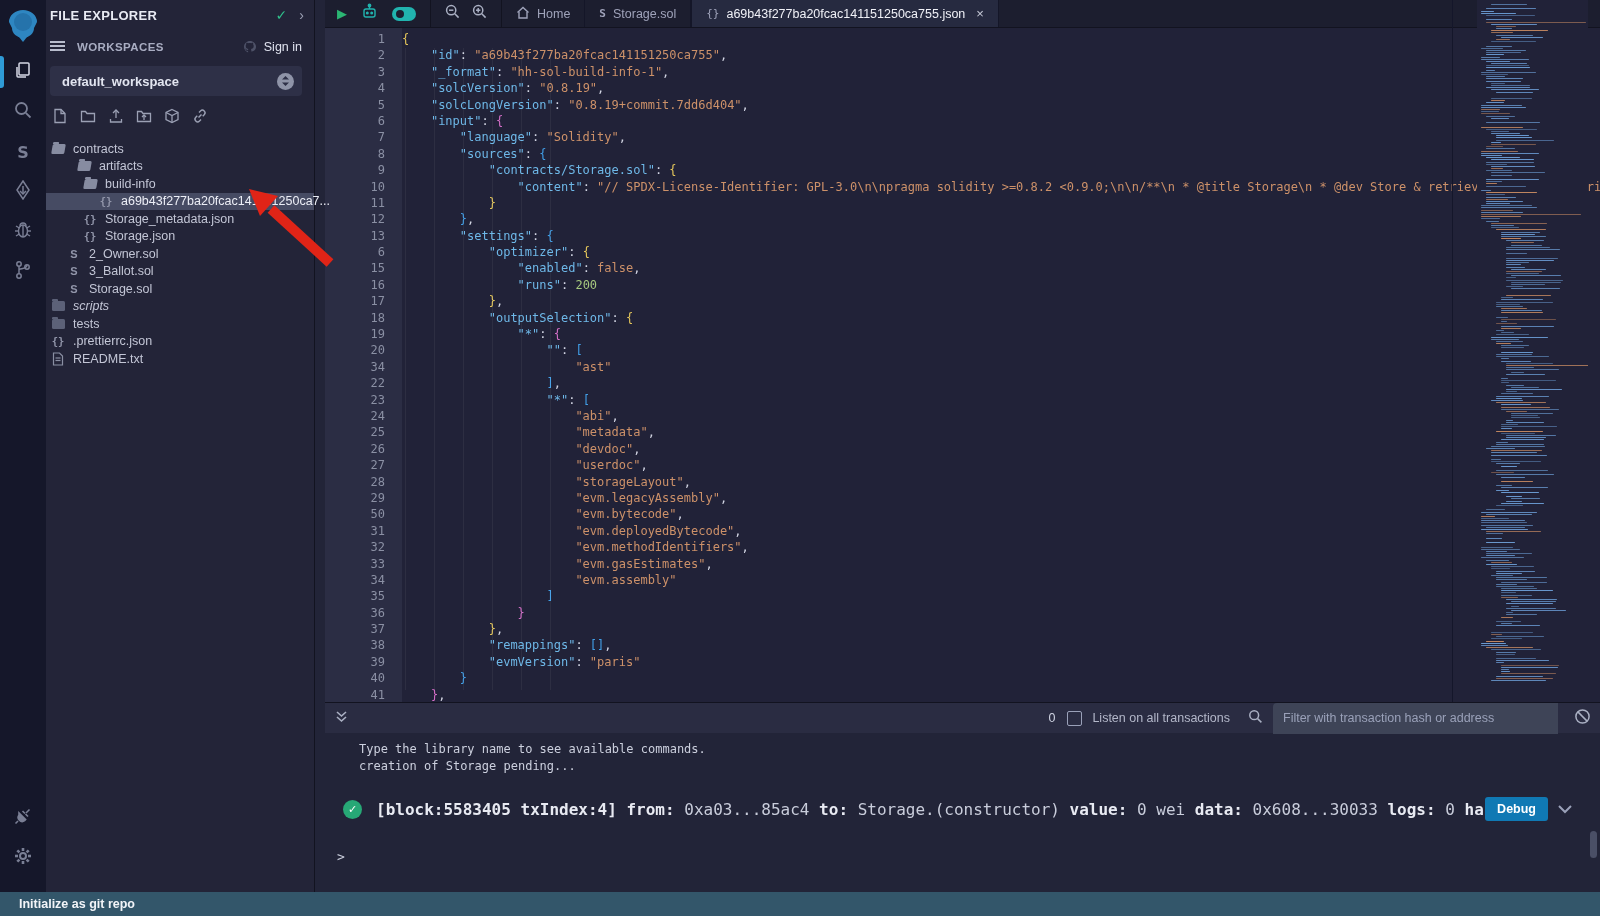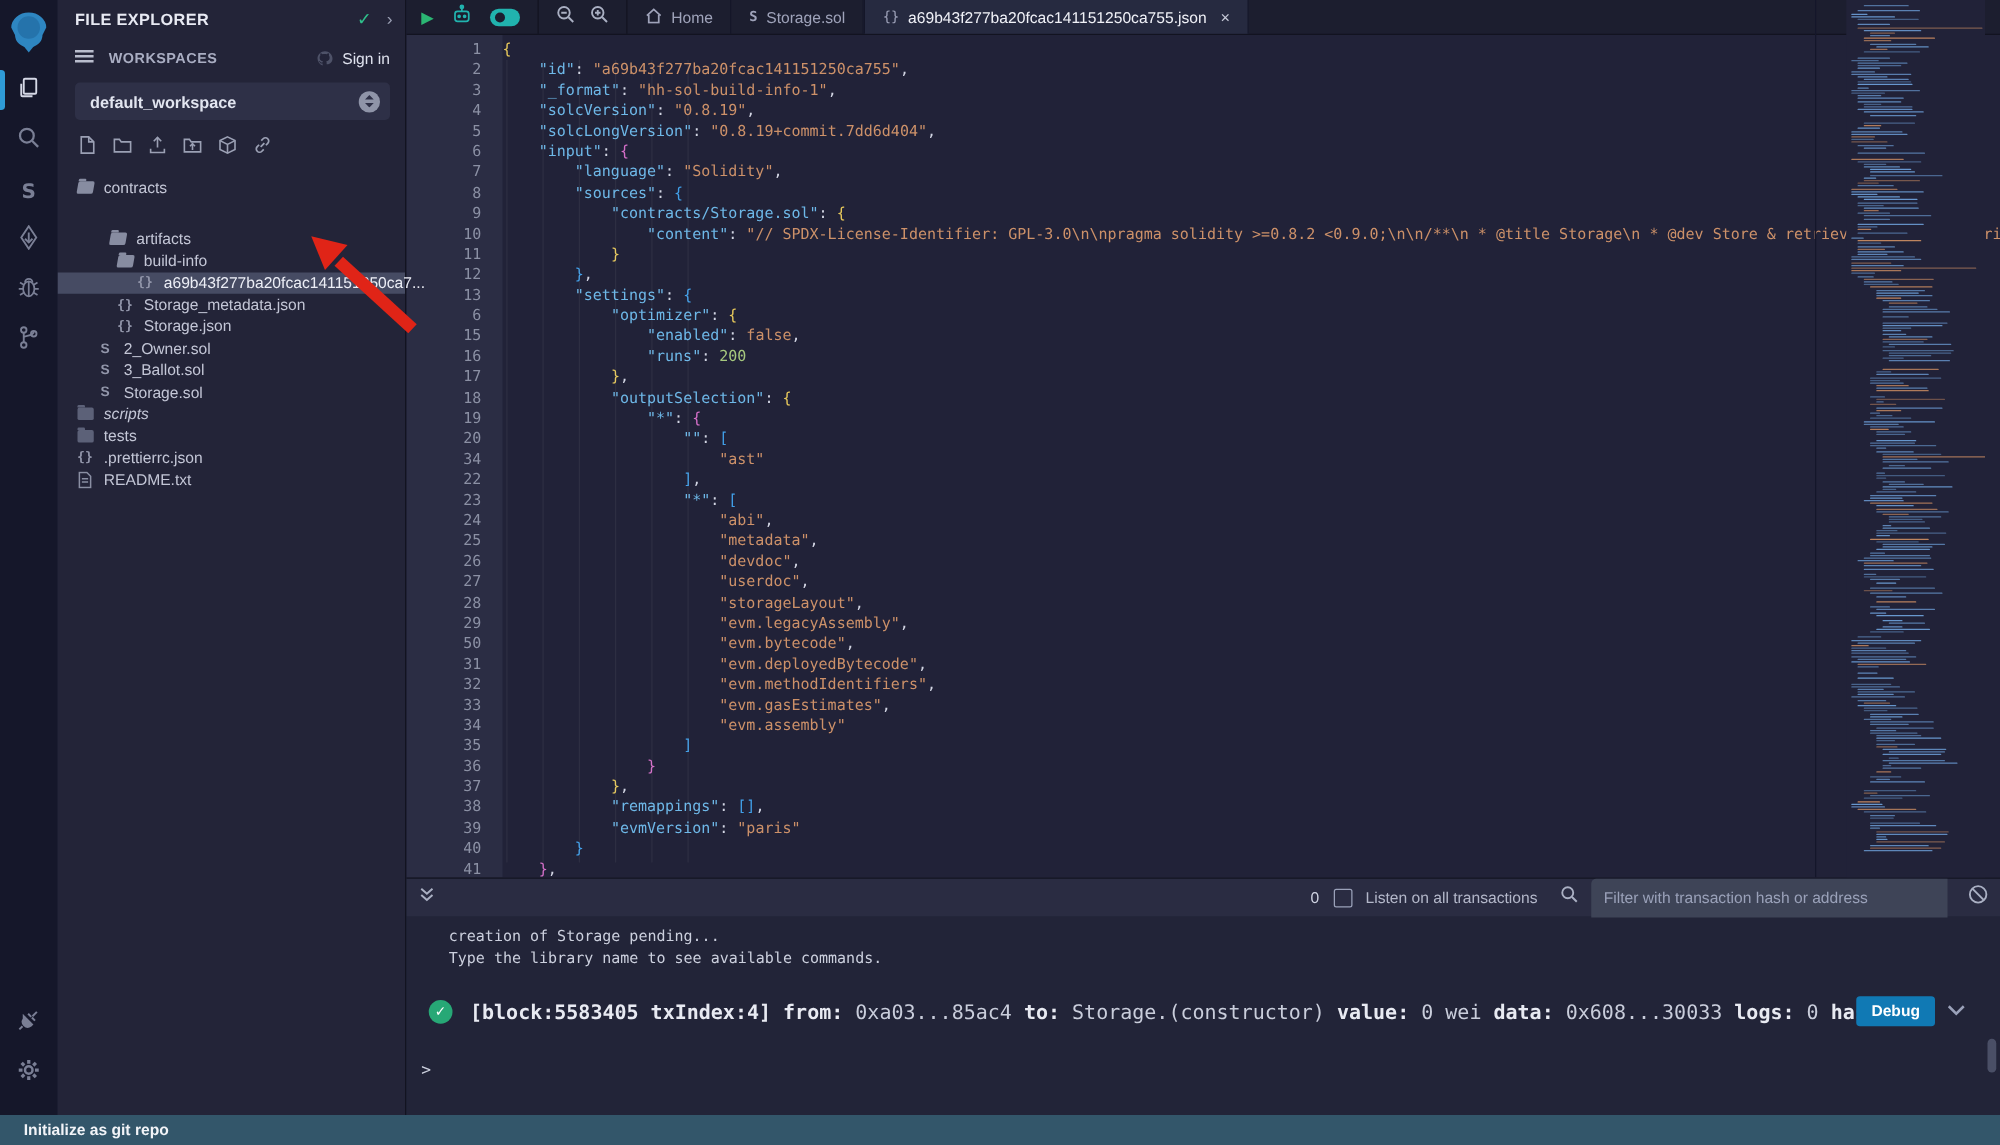--- a/index.html
+++ b/index.html
@@ -12,21 +12,21 @@
   .rail-logo { position:absolute; left:5px; top:8px; width:36px; height:38px; }
   .rail-items { position:absolute; top:52px; left:0; width:46px; }
   .rail-item { position:relative; width:46px; height:40px; display:flex; align-items:center; justify-content:center; color:#7a7f95; }
   .rail-item.active { color:#d6d9e6; }
   .rail-item.active::before { content:""; position:absolute; left:0; top:4px; width:4px; height:32px; background:#2f9bd6; border-radius:0 3px 3px 0; }
   .rail-bottom { position:absolute; bottom:14px; left:0; width:46px; }
   .rail-item svg { width:20px; height:20px; }
   .rail-soltext { font-weight:bold; font-size:16px; font-family:"DejaVu Sans", sans-serif; }
 
   
-  .panel { position:absolute; left:46px; top:0; width:279px; height:892px; background:#232438; border-right:1px solid #121320; z-index:20; }
+  .panel { position:absolute; left:36px; top:0; width:279px; height:892px; background:#232438; border-right:1px solid #121320; z-index:20; }
   .panel-header { display:flex; align-items:center; height:30px; padding:0 10px 0 14px; }
   .panel-title { color:#e8eaf3; font-size:13px; font-weight:bold; letter-spacing:.3px; flex:1; }
   .hdr-check { color:#2fbf8b; font-size:14px; margin-right:12px; }
   .hdr-chev { color:#9ba0b4; font-size:14px; }
   .ws-row { display:flex; align-items:center; height:26px; padding:0 12px 0 14px; margin-top:4px; }
   .ws-burger { color:#b9bdcd; margin-right:12px; }
   .ws-label { color:#a9adc2; font-size:11.5px; font-weight:bold; letter-spacing:.4px; flex:1; }
   .signin { display:flex; align-items:center; gap:6px; color:#dfe2ee; font-size:12.5px; }
   .ws-select { display:flex; align-items:center; margin:6px 12px 0 14px; height:30px; background:#2e3047; border-radius:4px; padding:0 8px 0 12px; }
   .ws-select-text { flex:1; color:#e2e5f0; font-size:13px; font-weight:bold; }
@@ -283,21 +283,21 @@
             </g>
           </svg></span>
       </div>
     <div class="tree" id="tree">
         <div class="tree-row" style="padding-left: 14px;">
           <span class="tree-ico">
             <span class="fold open"></span>
           </span>
           <span>contracts</span>
         </div>
-        <div class="tree-row" style="padding-left: 40px; margin-top: 24px;">
+        <div class="tree-row" style="padding-left: 40px;">
           <span class="tree-ico">
             <span class="fold open"></span>
           </span>
           <span>artifacts</span>
         </div>
         <div class="tree-row" style="padding-left: 46px;">
           <span class="tree-ico">
             <span class="fold open"></span>
           </span>
           <span>build-info</span>
@@ -855,22 +855,22 @@
               <g stroke="#aab0c3" stroke-width="1.5" fill="none">
                 <circle cx="8.5" cy="8.5" r="6.6"></circle>
                 <line x1="3.9" y1="3.9" x2="13.1" y2="13.1"></line>
               </g>
             </svg>
         </span>
       </span>
     </div>
     <div class="term-body">
       <div class="tlines" id="termlines">
+          <div>Type the library name to see available commands.</div>
           <div>creation of Storage pending...</div>
-          <div>Type the library name to see available commands.</div>
         </div>
       <div class="txrow">
         <span class="txcheck">✓</span>
         <span class="txtext" id="txtext"><b>[block:5583405 txIndex:4] </b><b>from: </b><span>0xa03...85ac4 </span><b>to: </b><span>Storage.(constructor) </span><b>value: </b><span>0 wei </span><b>data: </b><span>0x608...30033 </span><b>logs: </b><span>0 </span><b>hash: </b><span>0x76d...57ad9</span></span>
         <button class="debug-btn">Debug</button>
         <span class="debug-chev">
           <svg width="14" height="9" viewBox="0 0 14 9">
               <polyline points="1,1 7,7 13,1" stroke="#9aa1b9" stroke-width="2" fill="none"></polyline>
             </svg>
         </span>

